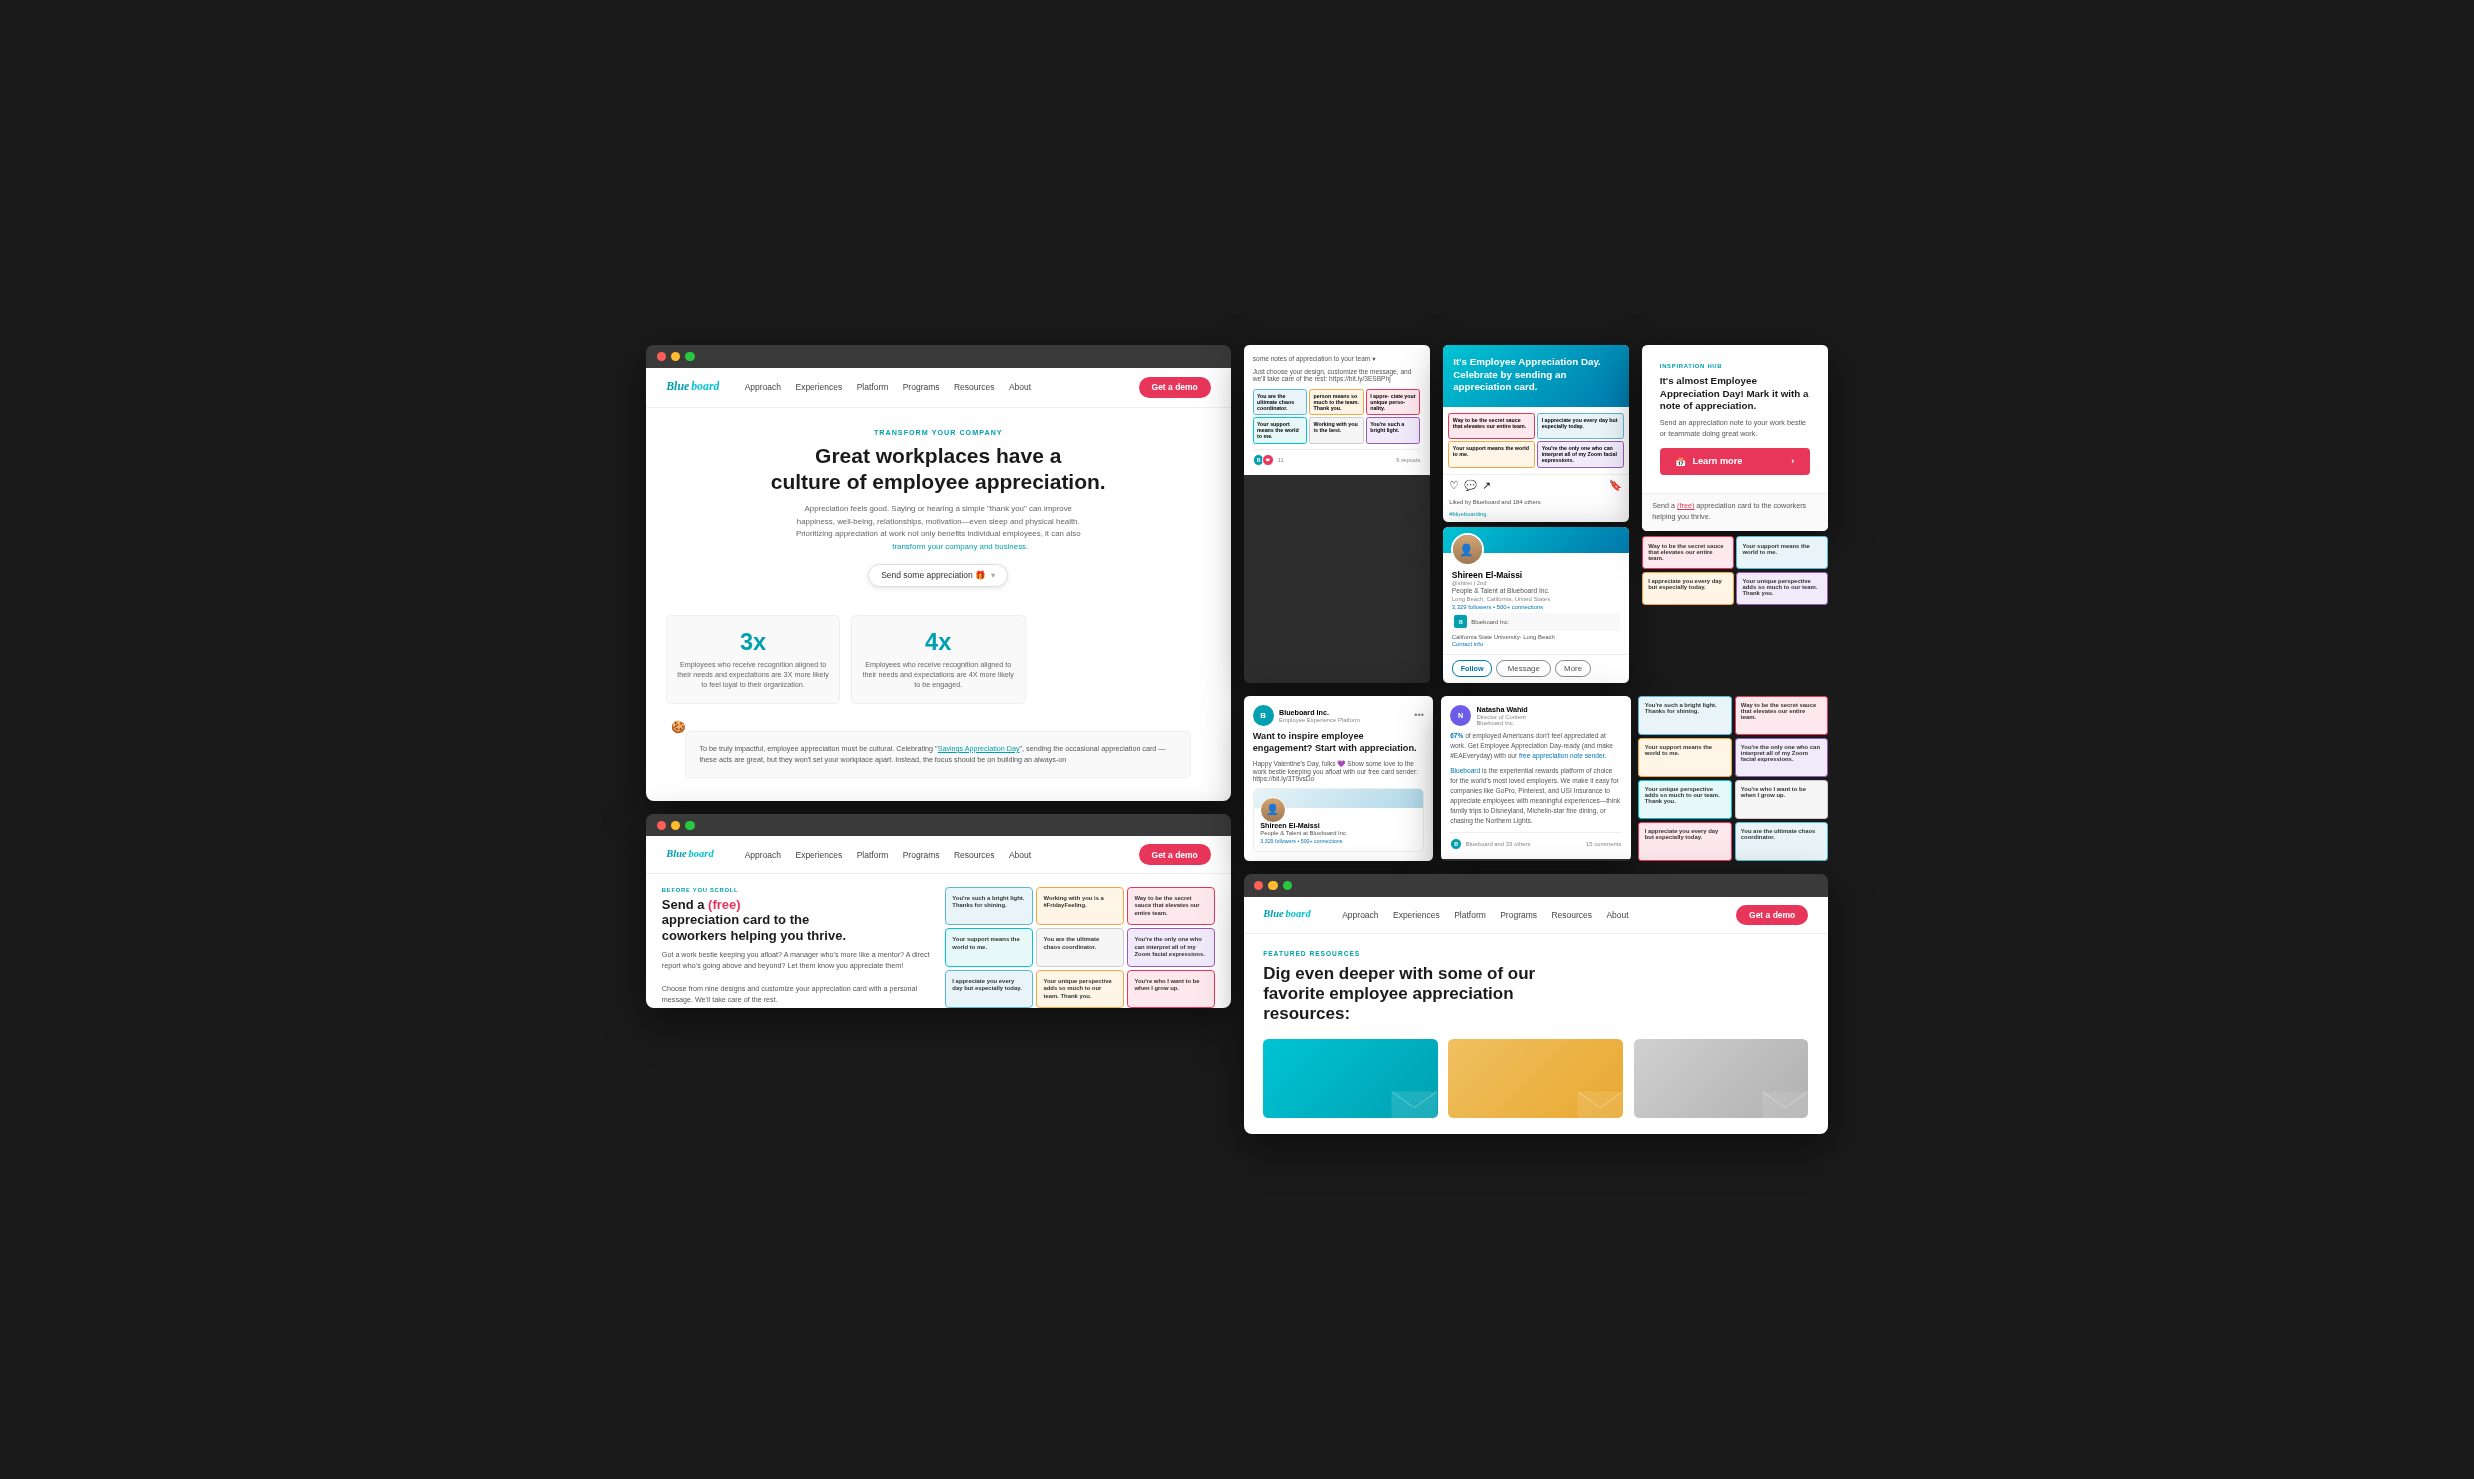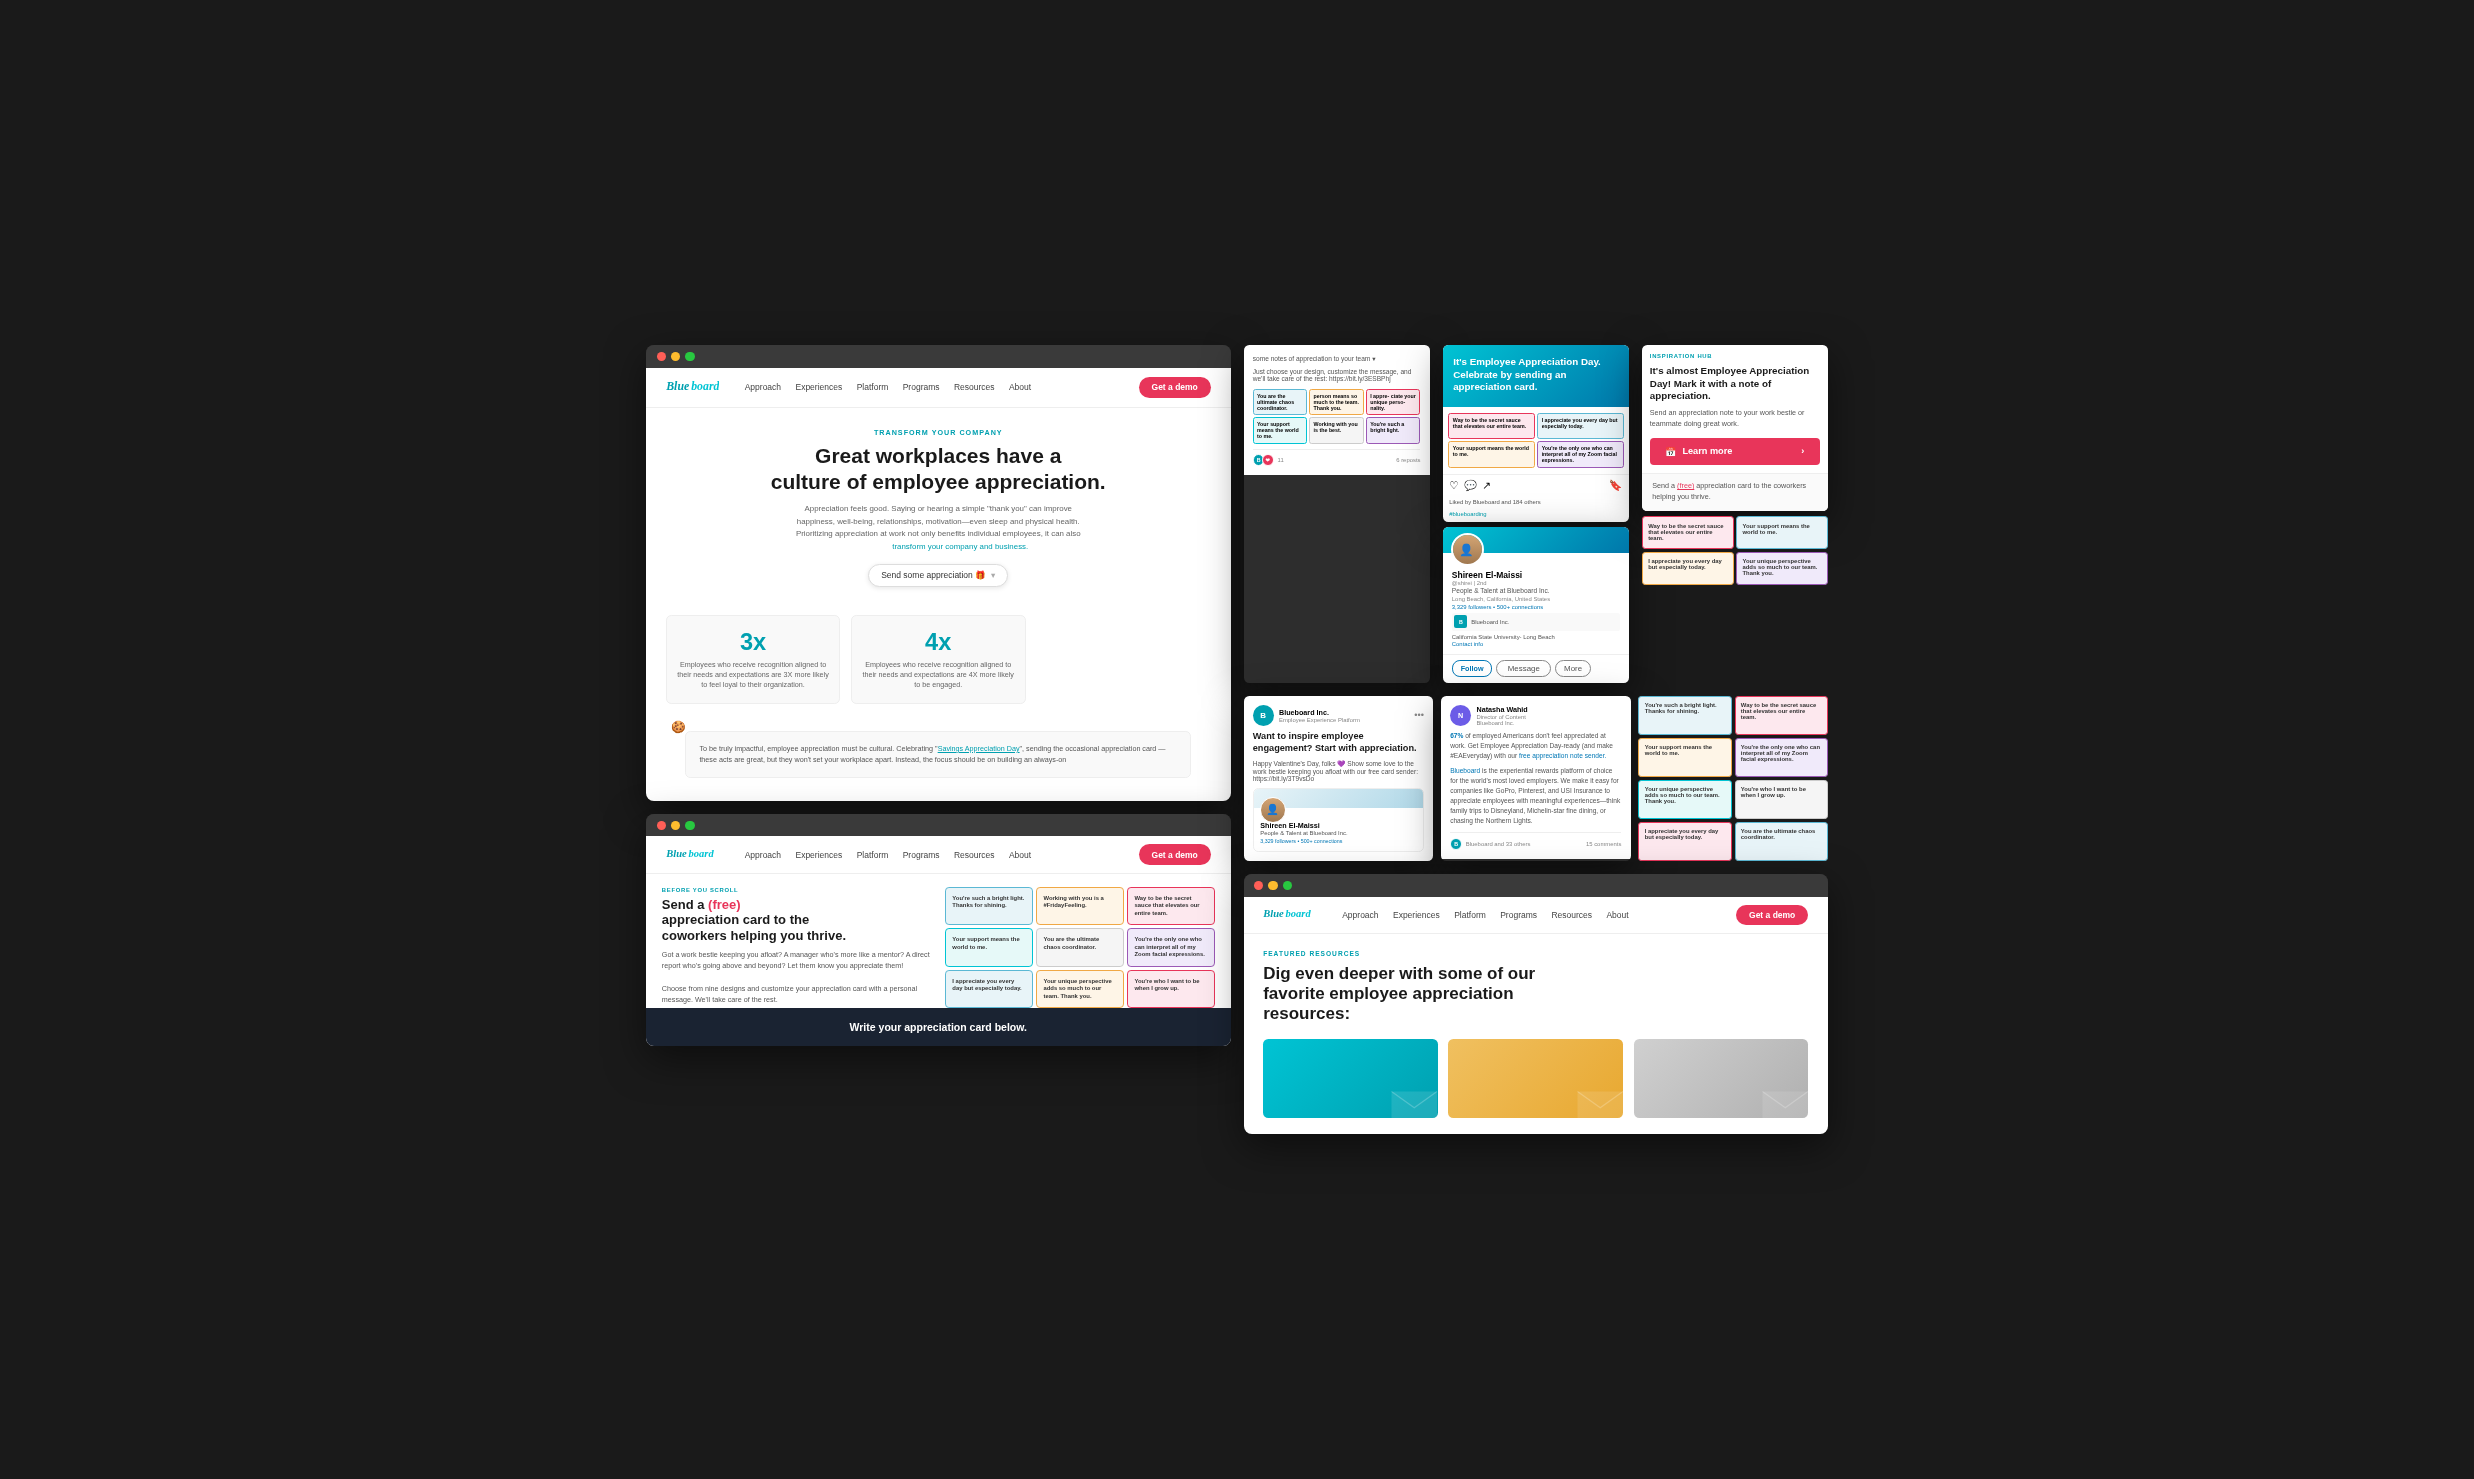--- a/index.html
+++ b/index.html
@@ -464,23 +464,20 @@
             <div class="appreciation-tile ct-pink">Way to be the secret sauce that elevates our entire team.</div>
             <div class="appreciation-tile ct-teal">Your support means the world to me.</div>
             <div class="appreciation-tile ct-gray">You are the ultimate chaos coordinator.</div>
             <div class="appreciation-tile ct-purple">You're the only one who can interpret all of my Zoom facial expressions.</div>
             <div class="appreciation-tile ct-blue">I appreciate you every day but especially today.</div>
             <div class="appreciation-tile ct-orange">Your unique perspective adds so much to our team. Thank you.</div>
             <div class="appreciation-tile ct-pink">You're who I want to be when I grow up.</div>
           </div>
         </div>
 
-        <div class="w2-dark-bottom">
-          <h3>Write your appreciation card below.</h3>
-        </div>
       </div>
     </div>
 
   </div>
 
   <div class="right-column">
 
     <div style="display: grid; grid-template-columns: 1fr 1fr 1fr; gap: 13px;">
 
       <div class="browser-window" style="border-radius:5.3px;">
@@ -565,21 +562,21 @@
               <button class="li-more-btn">More</button>
             </div>
           </div>
         </div>
       </div>
 
       <div style="display:flex; flex-direction:column; gap:5.3px;">
 
         <div class="browser-window" style="border-radius:5.3px;">
           <div class="browser-content">
-            <div style="padding:8px;">
+            <div style="padding:18px;">
               <div style="color:#00a0b0; font-size:5.9px; font-weight:700; letter-spacing:0.7px; text-transform:uppercase; margin-bottom:5.3px;">Inspiration Hub</div>
               <h3 style="font-size:9.8px; font-weight:800; color:#1a1a1a; line-height:1.3; margin-bottom:5.3px;">It's almost Employee Appreciation Day! Mark it with a note of appreciation.</h3>
               <p style="font-size:7.2px; color:#555; line-height:1.5; margin-bottom:7.9px;">Send an appreciation note to your work bestie or teammate doing great work.</p>
               <button class="learn-more-btn">
                 <span style="font-size:9.2px;">📅</span>
                 <span>Learn more</span>
                 <span style="margin-left:auto;">›</span>
               </button>
             </div>
 

